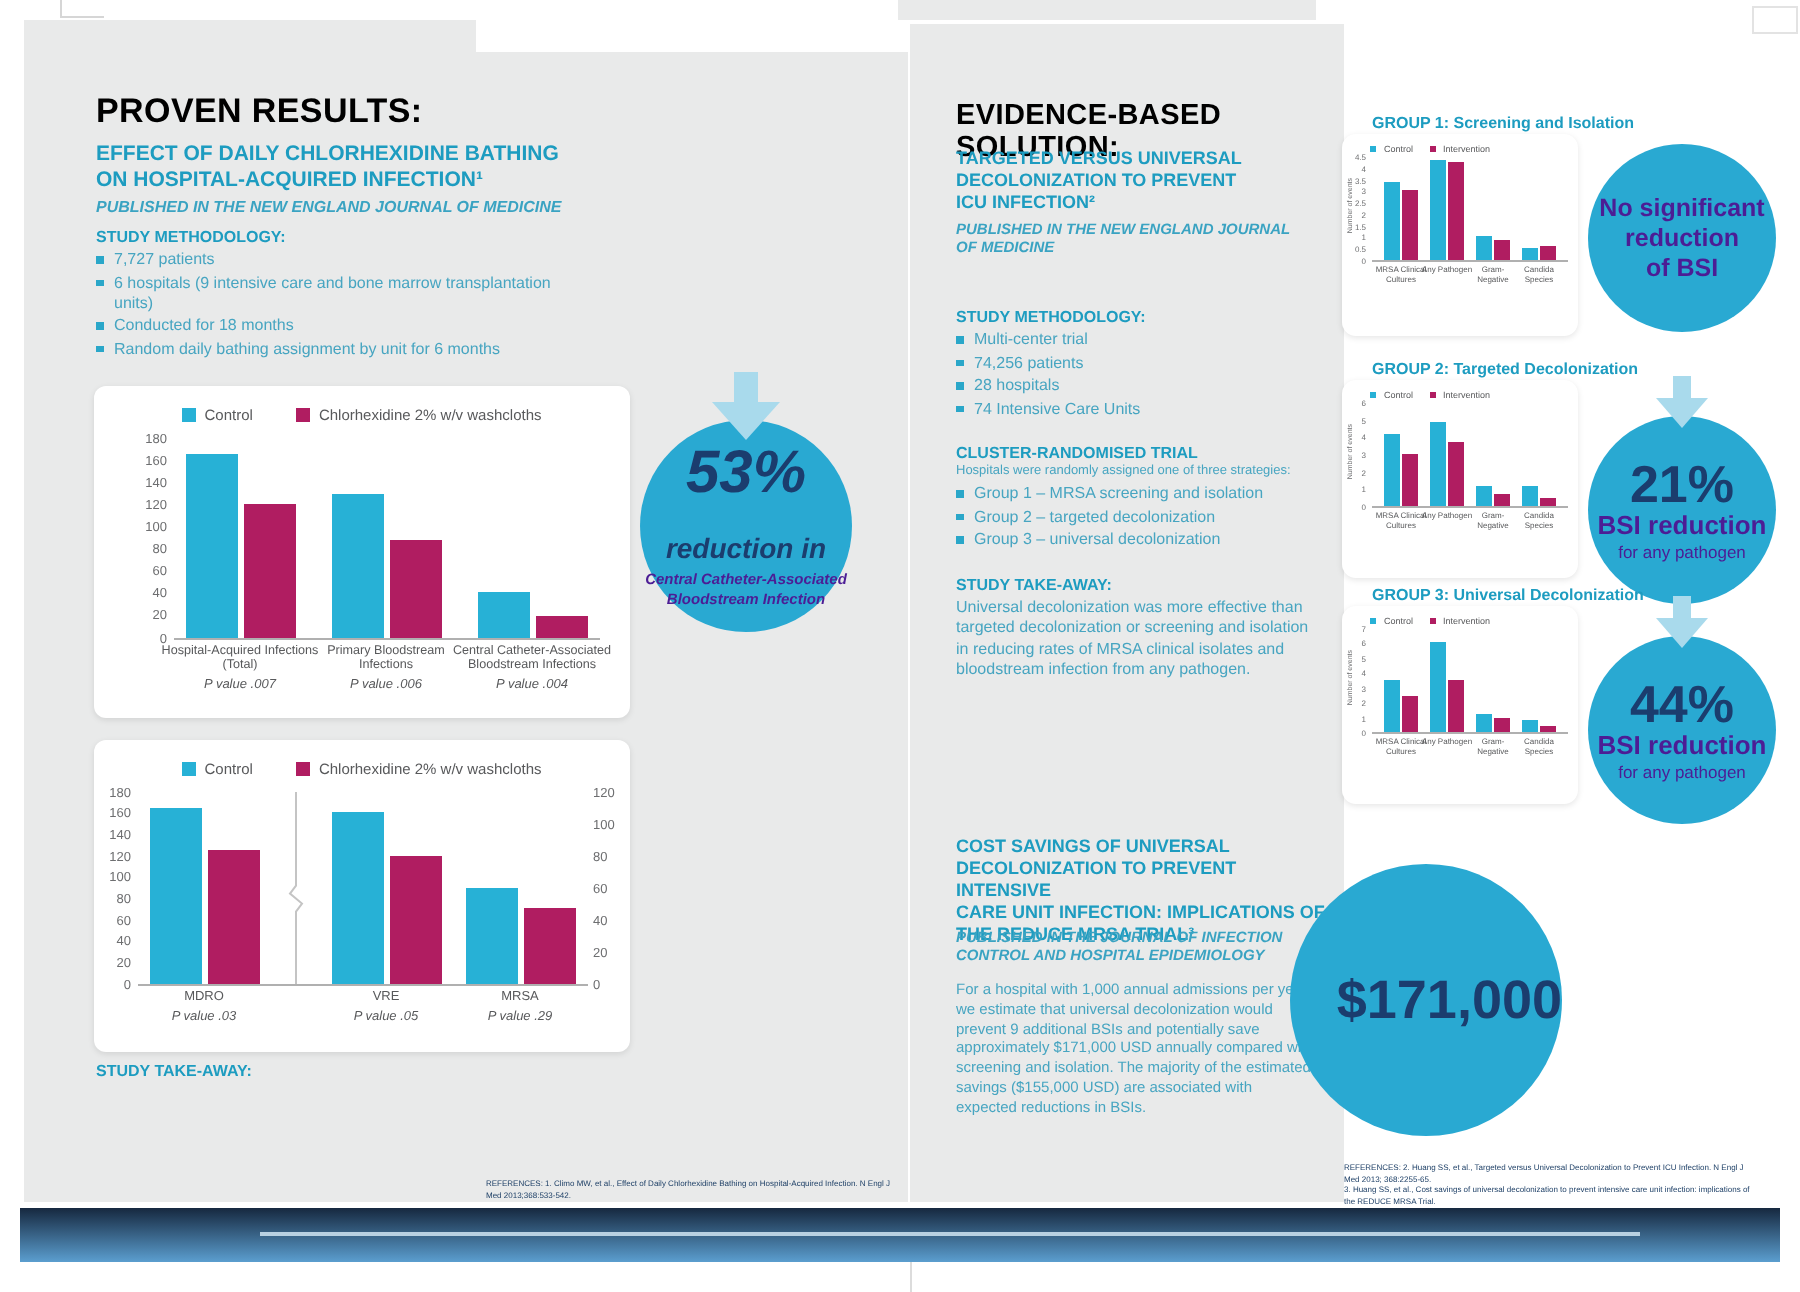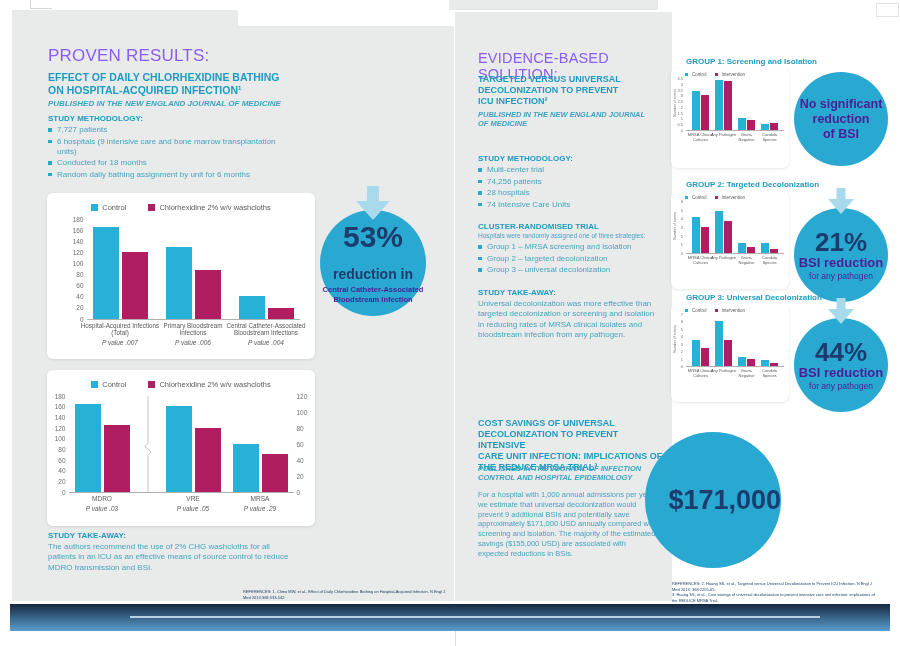--- a/index.html
+++ b/index.html
@@ -15,21 +15,21 @@
 
   
   .panel { position:absolute; background:#e9eaea; }
   .left-panel  { left:12px;  top:10px; width:442px; height:591px; }
   .right-panel { left:455px; top:12px; width:217px; height:589px; }
   .right-strip { position:absolute; left:449px; top:0; width:209px; height:10px; background:#e9eaea; }
   .notch { position:absolute; left:226px; top:-10px; width:216px; height:26px; background:#fff; }
 
   .pre { white-space:pre-line; }
 
-  h1.big { position:absolute; color:#8b5cf6; font-weight:normal; letter-spacing:.2px; }
+  h1.big { position:absolute; color:#000000; font-weight:bold; letter-spacing:.2px; }
   .left-panel h1.big { left:36px; top:36px; font-size:17px; }
   .right-panel h1.big { left:23px; top:38px; font-size:14.5px; }
 
   .subhead { position:absolute; color:#1d9cc0; font-weight:bold; line-height:1.22; }
   .left-panel .subhead { left:36px; top:61px; font-size:10.5px; width:250px; }
   .right-panel .subhead { left:23px; top:62px; font-size:9px; width:185px; }
 
   .pub { position:absolute; font-style:italic; color:#3aa3c2; font-weight:bold; line-height:1.25; }
   .left-panel .pub { left:36px; top:89px; font-size:8px; width:260px; }
   .right-panel .pub { left:23px; top:98px; font-size:7.5px; width:185px; }
@@ -71,21 +71,21 @@
   .gtitle { position:absolute; color:#1d9cc0; font-weight:bold; font-size:8px; }
   .gcard { position:absolute; background:#fff; border-radius:7px; box-shadow:0 1px 3px rgba(0,0,0,.10); }
 
   
   .callout { position:absolute; border-radius:50%; background:#29a9d2; display:flex; flex-direction:column;
              align-items:center; justify-content:center; text-align:center; color:#fff; }
   .cval  { color:#1b3d6e; font-weight:bold; line-height:1; }
   .cline { color:#1b3d6e; font-weight:bold; }
   .cwhite { color:#4c1d95; font-weight:bold; }
   .c53, .c23 { left:320px; width:106px; height:106px; }
-  .c53 { top:210px; } .c23 { top:398px; }
+  .c53 { top:210px;font-style:italic; } .c23 { top:398px; }
   .c53 .cval, .c23 .cval { font-size:30px; }
   .c53 .cline, .c23 .cline { font-size:14px; margin-top:14px; }
   .c53 .cwhite { font-size:7.5px; margin-top:3px; line-height:1.25; }
   .c23 .cwhite { font-size:19px; margin-top:1px; }
   .gcirc { left:794px; width:94px; height:94px; }
   .gc1 { top:72px; } .gc2 { top:208px; } .gc3 { top:318px; }
   .gcirc .cval { font-size:26px; }
   .gcirc .cwhite.l2 { font-size:13px; }
   .gcirc .cwhite.l3 { font-size:8.5px; font-weight:normal; margin-top:1px; }
   .gc1 .cwhite { font-size:12.5px; line-height:1.2; }
@@ -249,21 +249,20 @@
               <span style="bottom: 48px;">60</span>
               <span style="bottom: 64px;">80</span>
               <span style="bottom: 80px;">100</span>
               <span style="bottom: 96px;">120</span>
             </div>
           </div>
         </div>
     </div>
 
     <div class="minihead" style="left:36px; top:521px;">STUDY TAKE-AWAY:</div>
-    <div class="bodytext" style="left:36px; top:532px; width:252px; font-size:8px;">The authors recommend the use of 2% CHG washcloths for all patients in an ICU as an effective means of source control to reduce MDRO transmission and BSI.</div>
   </div>
   <div class="ref" style="left:243px; top:589px; width:205px;">REFERENCES: 1. Climo MW, et al., Effect of Daily Chlorhexidine Bathing on Hospital-Acquired Infection. N Engl J Med 2013;368:533-542.</div>
 
   <div class="callout c53">
     <div class="dn-arrow lg"></div>
     <div class="cval">53%</div>
     <div class="cline">reduction in</div>
     <div class="cwhite pre">Central Catheter-Associated
 Bloodstream Infection</div>
   </div>

